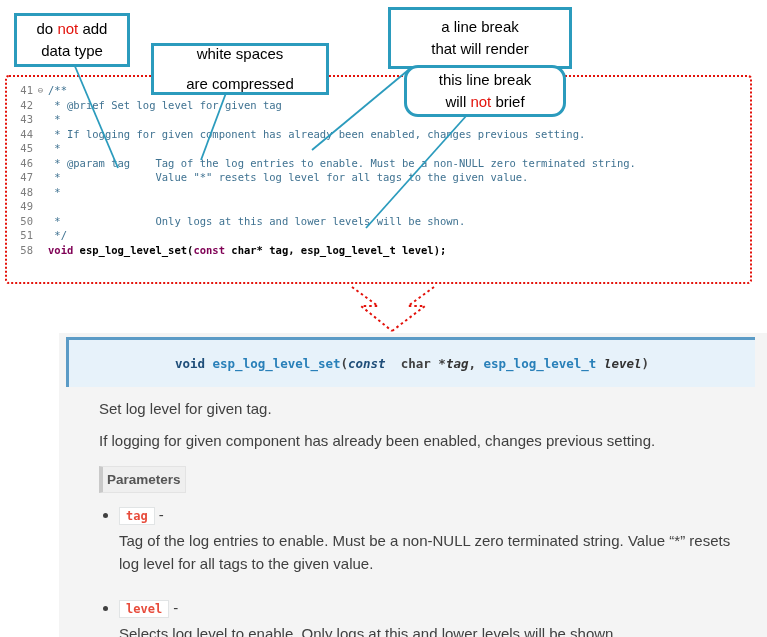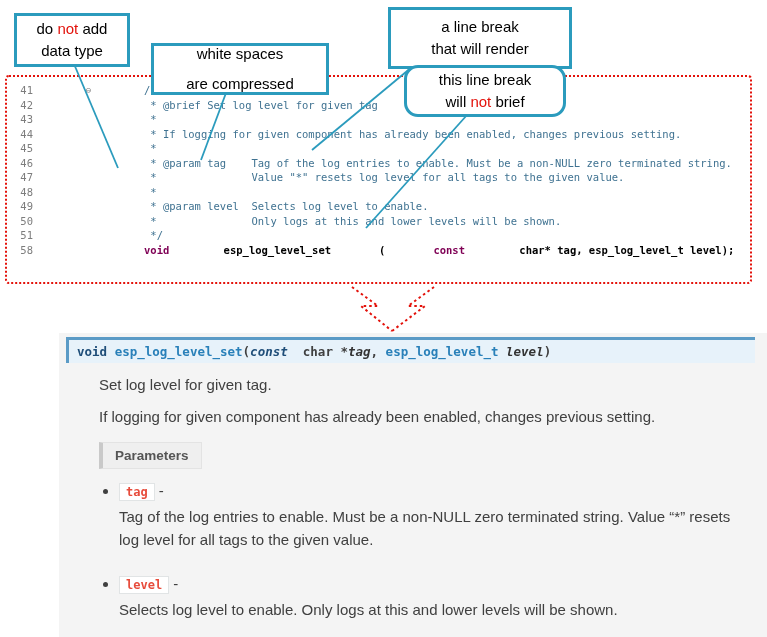--- a/index.html
+++ b/index.html
@@ -25,53 +25,53 @@
   #overlay{position:absolute;left:0;top:0;width:767px;height:637px;z-index:5;pointer-events:none;}
 
   
   #code-panel{
     position:absolute;left:5px;top:75px;width:747px;height:209px;
     box-sizing:border-box;border:2px dotted #e3120b;border-radius:4px;
     background:#fff;z-index:1;padding-top:6px;
   }
   .code-line{
     display:flex;white-space:pre;
-    font-family:"DejaVu Sans Mono",monospace;font-size:10.5px;line-height:14.5px;gap:48px;
+    font-family:"DejaVu Sans Mono",monospace;font-size:10.5px;line-height:14.5px;
   }
   .g-num{width:26px;text-align:right;color:#7d7d7d;flex:0 0 auto;}
   .g-fold{width:15px;text-align:center;color:#7d7d7d;font-size:9px;flex:0 0 auto;}
   .c-comment{color:#3f7291;}
   .c-kw{color:#7f0055;font-weight:bold;}
   .c-code{color:#000;font-weight:bold;}
 
   
   #doc-panel{
     position:absolute;left:59px;top:333px;width:708px;height:304px;
     background:#f4f4f4;font-size:15px;color:#404040;
   }
   .sig-bar{
     margin:4px 12px 0 7px;background:#e7f2fa;
     border-top:3px solid #5b9bc6;border-left:3px solid #5b9bc6;
-    padding:4px 8px;white-space:pre;
-    font-family:"DejaVu Sans Mono",monospace;font-size:12.5px;font-weight:bold;color:#404040;
+    padding:16px 8px;white-space:pre;
+    font-family:"DejaVu Sans Mono",monospace;font-size:12.5px;font-weight:bold;color:#404040;text-align:center;
   }
   .sg-kw{color:#1f4e79;}
   .sg-kwi{color:#1f4e79;font-style:italic;}
   .sg-name{color:#2980b9;}
   .sg-type{color:#2980b9;}
   .sg-arg{color:#333;font-style:italic;}
   .sg-plain{color:#404040;}
 
   .doc-body{margin-left:40px;}
   .brief{margin-top:13px;}
   .desc{margin-top:15px;}
   .params-box{
     margin-top:17px;display:inline-block;background:#efefef;
     border:1px solid #e3e3e3;border-left:4px solid #c9c9c9;
-    padding:5px 12px;font-weight:bold;font-size:13.5px;color:#555;
+    padding:5px 4px;font-weight:bold;font-size:13.5px;color:#555;
   }
   ul.param-list{margin:13px 0 0 0;padding-left:20px;list-style:disc;}
   ul.param-list li::marker{color:#404040;}
   ul.param-list li + li{margin-top:24px;}
   .param-name{
     display:inline-block;background:#fff;border:1px solid #e1e4e5;
     color:#e74c3c;font-family:"DejaVu Sans Mono",monospace;
     font-size:12px;font-weight:bold;padding:1px 6px;
   }
   .param-dash{margin-left:4px;}
@@ -146,21 +146,20 @@
     <span class="c-comment"> *               Value "*" resets log level for all tags to the given value.</span>
   </div>
   <div class="code-line">
     <span class="g-num">48</span>
     <span class="g-fold"></span>
     <span class="c-comment"> *</span>
   </div>
   <div class="code-line">
     <span class="g-num">49</span>
     <span class="g-fold"></span>
-    <span class="c-comment"> * @param level  Selects log level to enable.</span>
   </div>
   <div class="code-line">
     <span class="g-num">50</span>
     <span class="g-fold"></span>
     <span class="c-comment"> *               Only logs at this and lower levels will be shown.</span>
   </div>
   <div class="code-line">
     <span class="g-num">51</span>
     <span class="g-fold"></span>
     <span class="c-comment"> */</span>

